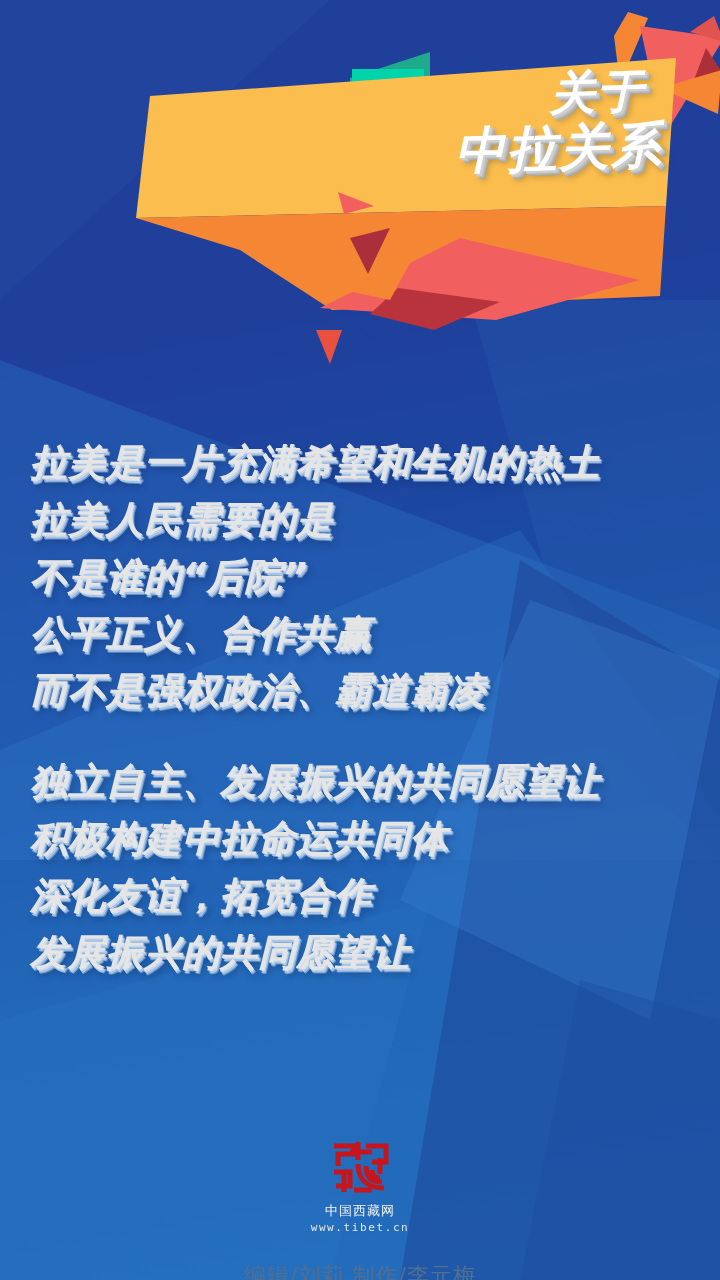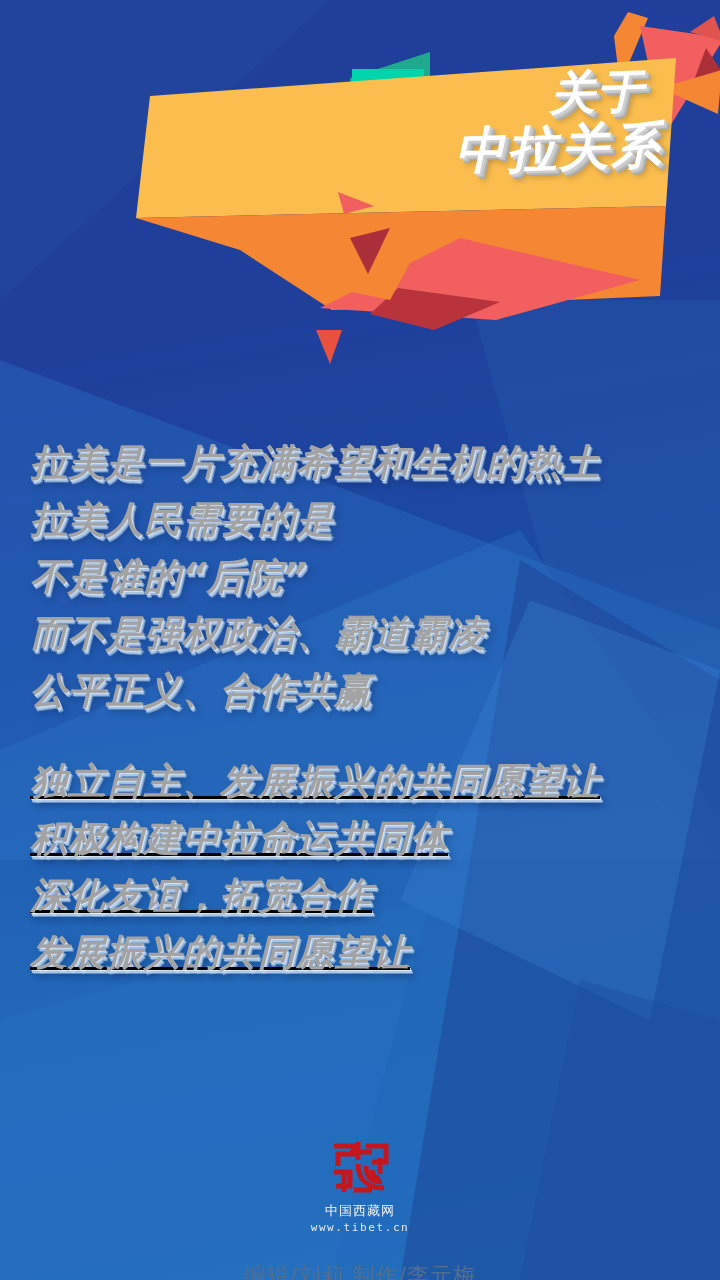--- a/index.html
+++ b/index.html
@@ -102,27 +102,27 @@
       text-shadow:
          2px 2px 0 #cfcfcf, 3px 3px 0 #c2c2c2, 4px 4px 0 #b5b5b5,
          5px 5px 0 #a8a8a8, 6px 6px 6px rgba(90,70,30,.45);
   }
   .title .l1{font-size:46px;line-height:52px;padding-right:30px;}
   .title .l2{font-size:50px;line-height:58px;padding-right:14px;}
 
   
   .body{position:absolute;left:30px;top:434px;width:670px;}
   .para{margin:0 0 34px 0;}
-  .para:last-child{margin-bottom:12px;text-decoration:underline;}
+  .para:last-child{margin-bottom:12px;}
   .line{
       display:block;
       font-family:"DejaVu Sans","Liberation Sans",sans-serif;
       font-weight:700;font-style:italic;
       font-size:37px;line-height:57px;
-      color:#a3a3a3;
+      color:#e5e5e5;
       letter-spacing:1px;
       white-space:nowrap;
       text-shadow:
         1px 1px 0 rgba(255,255,255,.55),
         2px 3px 0 rgba(190,215,240,.75),
         3px 4px 0 rgba(150,185,225,.60),
         4px 6px 7px rgba(10,35,85,.45);
   }
 
   
@@ -187,22 +187,22 @@
       <span class="ln l2">中拉关系</span>
     </div>
   </div>
 
   <div class="body">
 
     <div class="para">
       <span class="line">拉美是一片充满希望和生机的热土</span>
       <span class="line">拉美人民需要的是</span>
       <span class="line">不是谁的“后院”</span>
+      <span class="line">公平正义、合作共赢</span>
       <span class="line">而不是强权政治、霸道霸凌</span>
-      <span class="line">公平正义、合作共赢</span>
     </div>
 
     <div class="para">
       <span class="line">独立自主、发展振兴的共同愿望让</span>
       <span class="line">积极构建中拉命运共同体</span>
       <span class="line">深化友谊，拓宽合作</span>
       <span class="line">发展振兴的共同愿望让</span>
     </div>
 
   </div>

